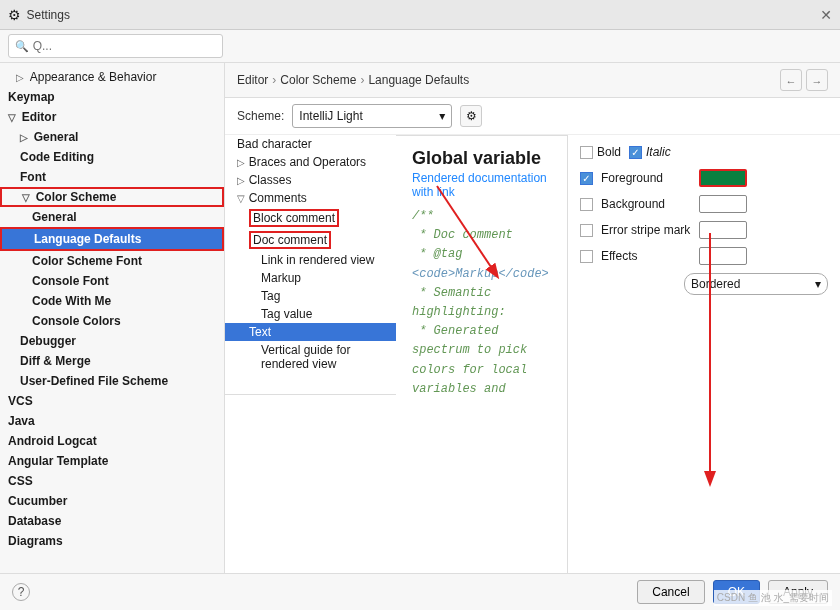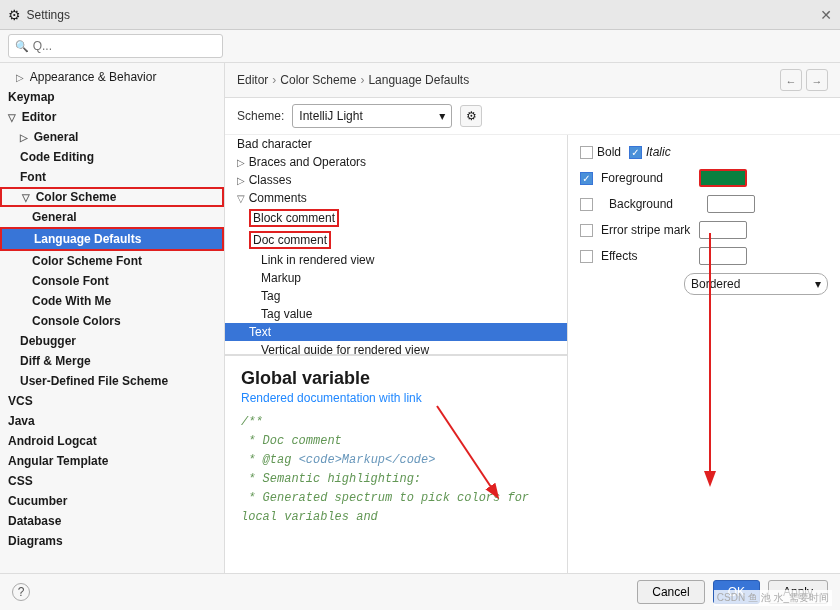--- a/index.html
+++ b/index.html
@@ -227,21 +227,21 @@
       bottom: 4px;
       right: 8px;
       font-size: 10px;
       color: #aaa;
       background: rgba(255,255,255,0.8);
       padding: 1px 3px;
       margin-left: 27px;
     }
 
     
-    .left-split { display: flex; flex-direction: column; width: 390px; border-right: 1px solid #ddd; }
+    .left-split { display: flex; flex-direction: row; width: 390px; border-right: 1px solid #ddd; }
     .tree-section { flex: 1; overflow-y: auto; border-bottom: 1px solid #ddd; min-height: 0; max-height: 260px; }
     .preview-section { flex: 1; overflow: hidden; }
 
     .right-split { flex: 1; display: flex; flex-direction: column; }
 
     .content-split { display: flex; flex: 1; overflow: hidden; }
   </style>
 </head>
 <body>
 
@@ -465,21 +465,21 @@
             </div>
 
             <div class="props-row">
               <div class="checkbox checked"></div>
               <span style="min-width:90px;">Foreground</span>
               <div class="color-swatch" style="background:#0A8040; border: 2px solid #e02020;"></div>
             </div>
 
             <div class="props-row">
               <div class="checkbox"></div>
-              <span style="min-width:90px;margin-left:8px;">Background</span>
+              <span style="min-width:90px;">Background</span>
               <div class="color-swatch" style="background:#fff;"></div>
             </div>
 
             <div class="props-row">
               <div class="checkbox"></div>
               <span style="min-width:90px;">Error stripe mark</span>
               <div class="color-swatch" style="background:#fff;"></div>
             </div>
 
             <div class="props-row">

